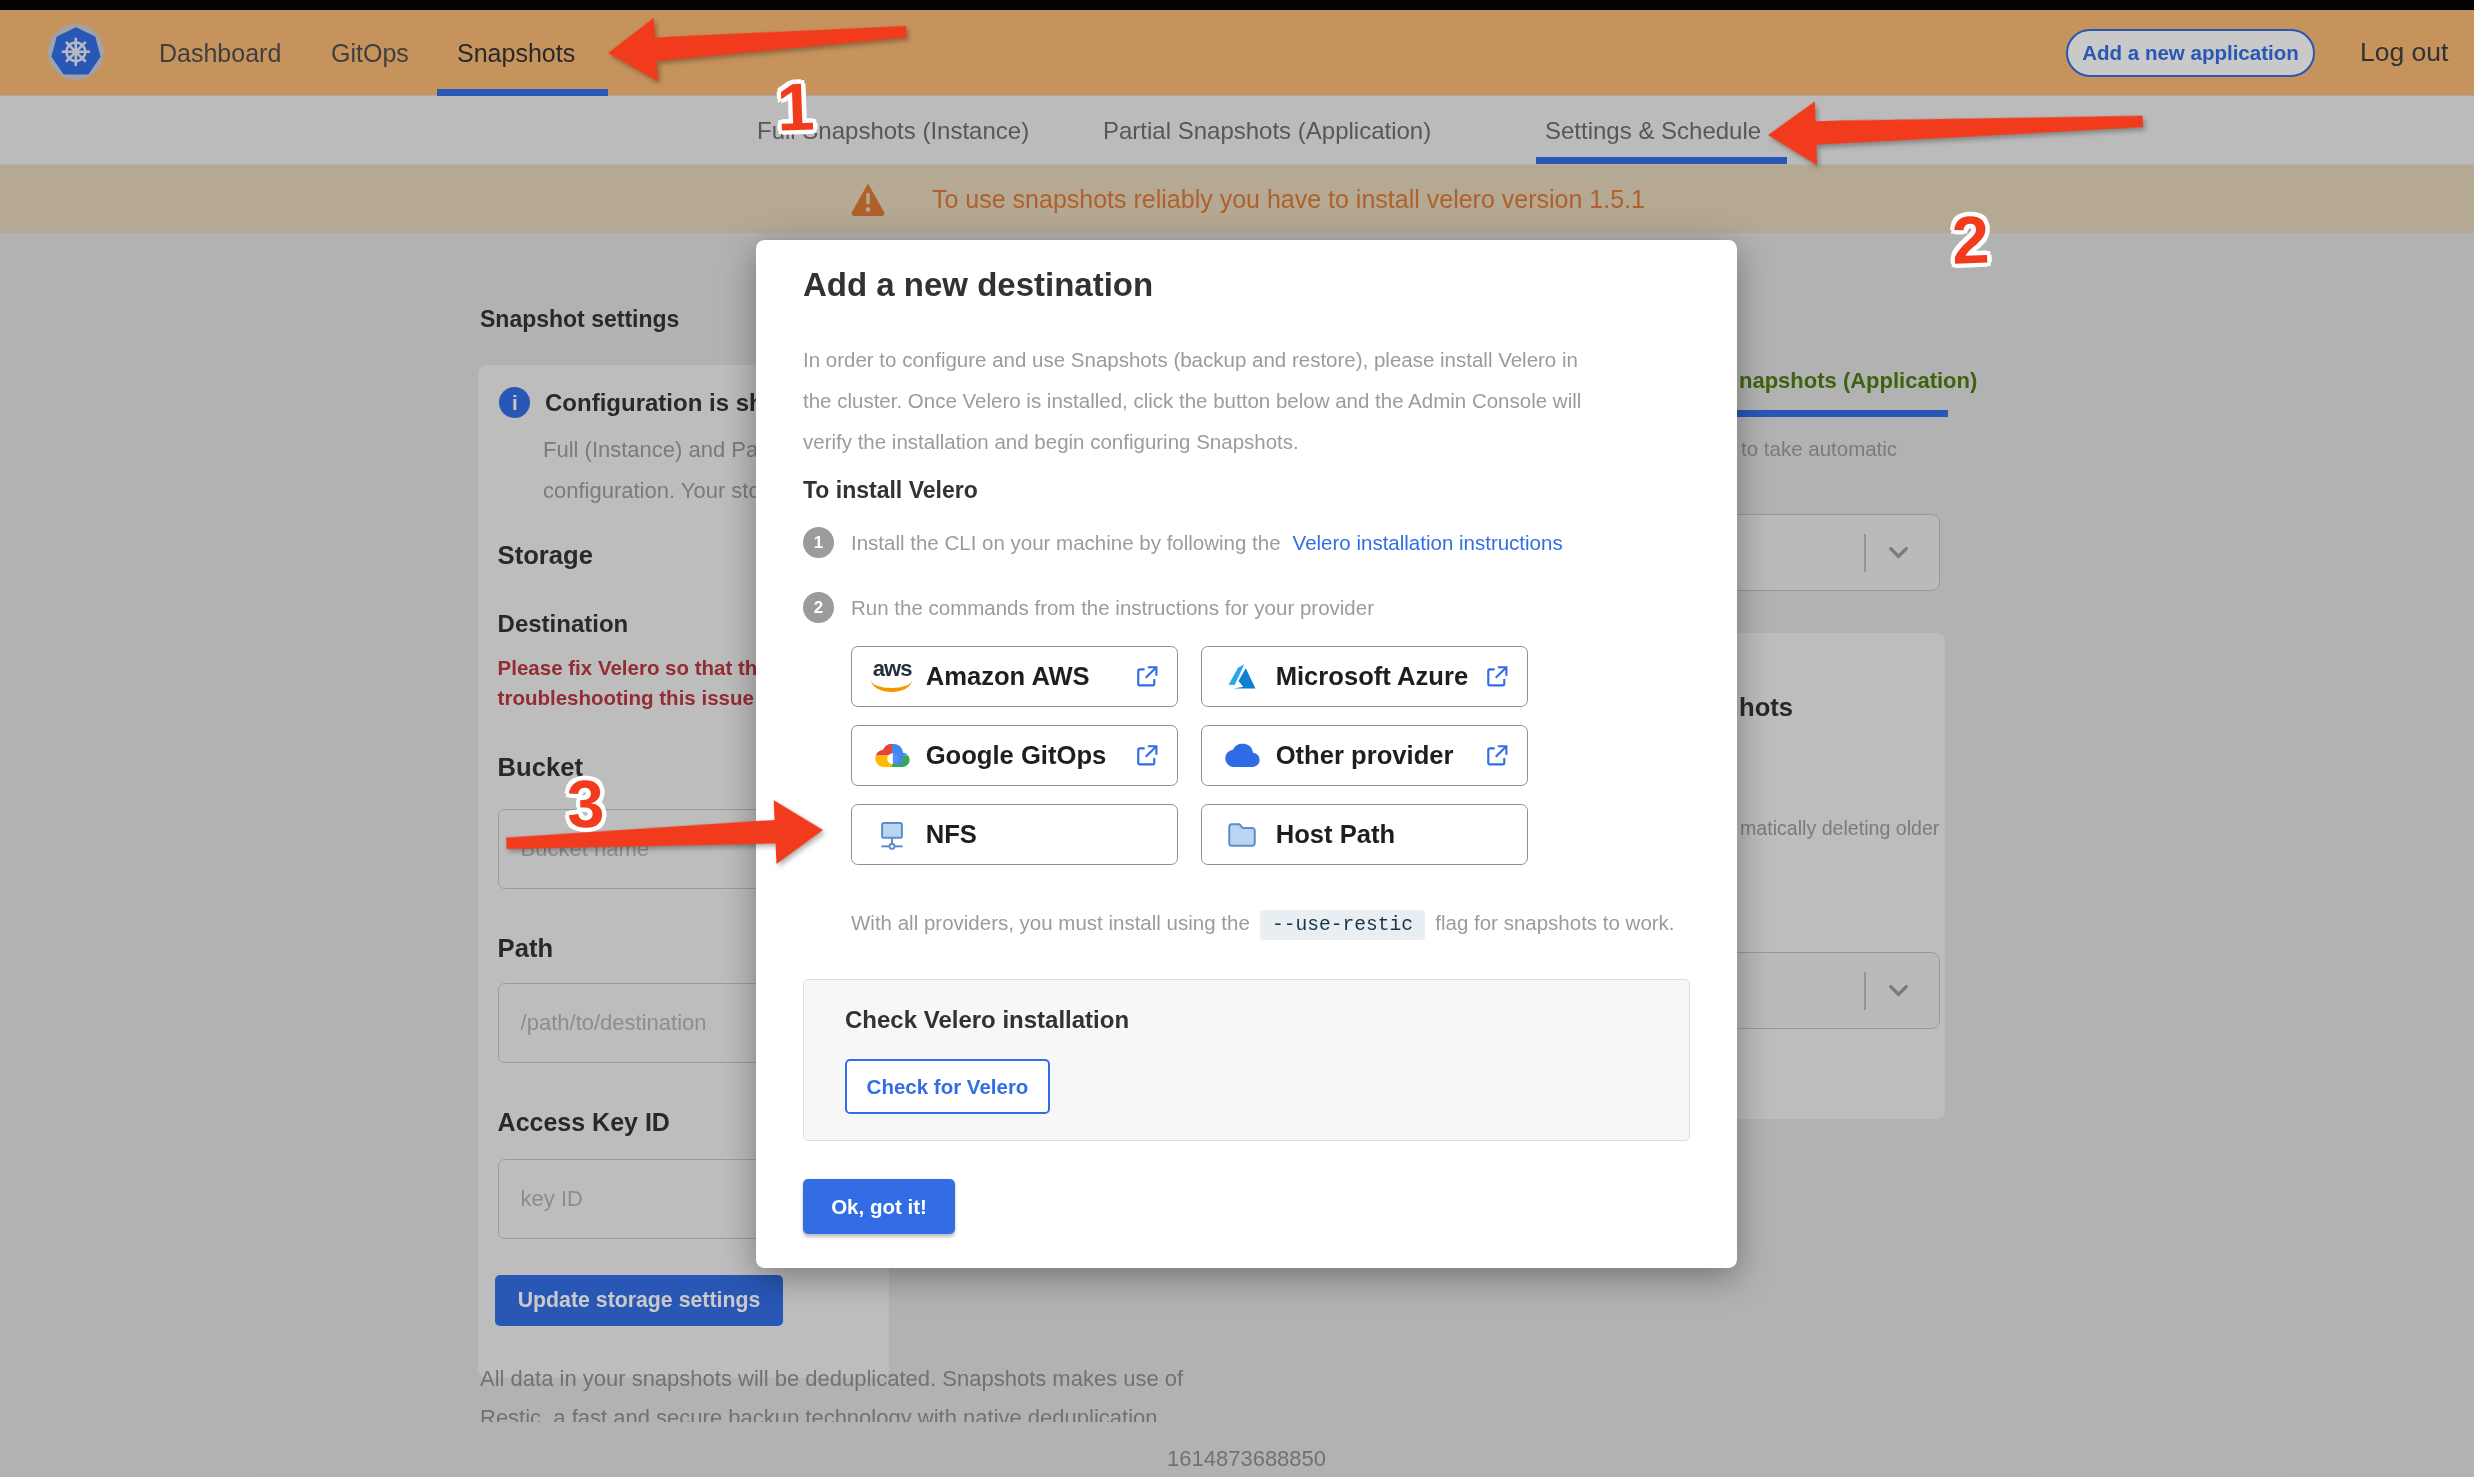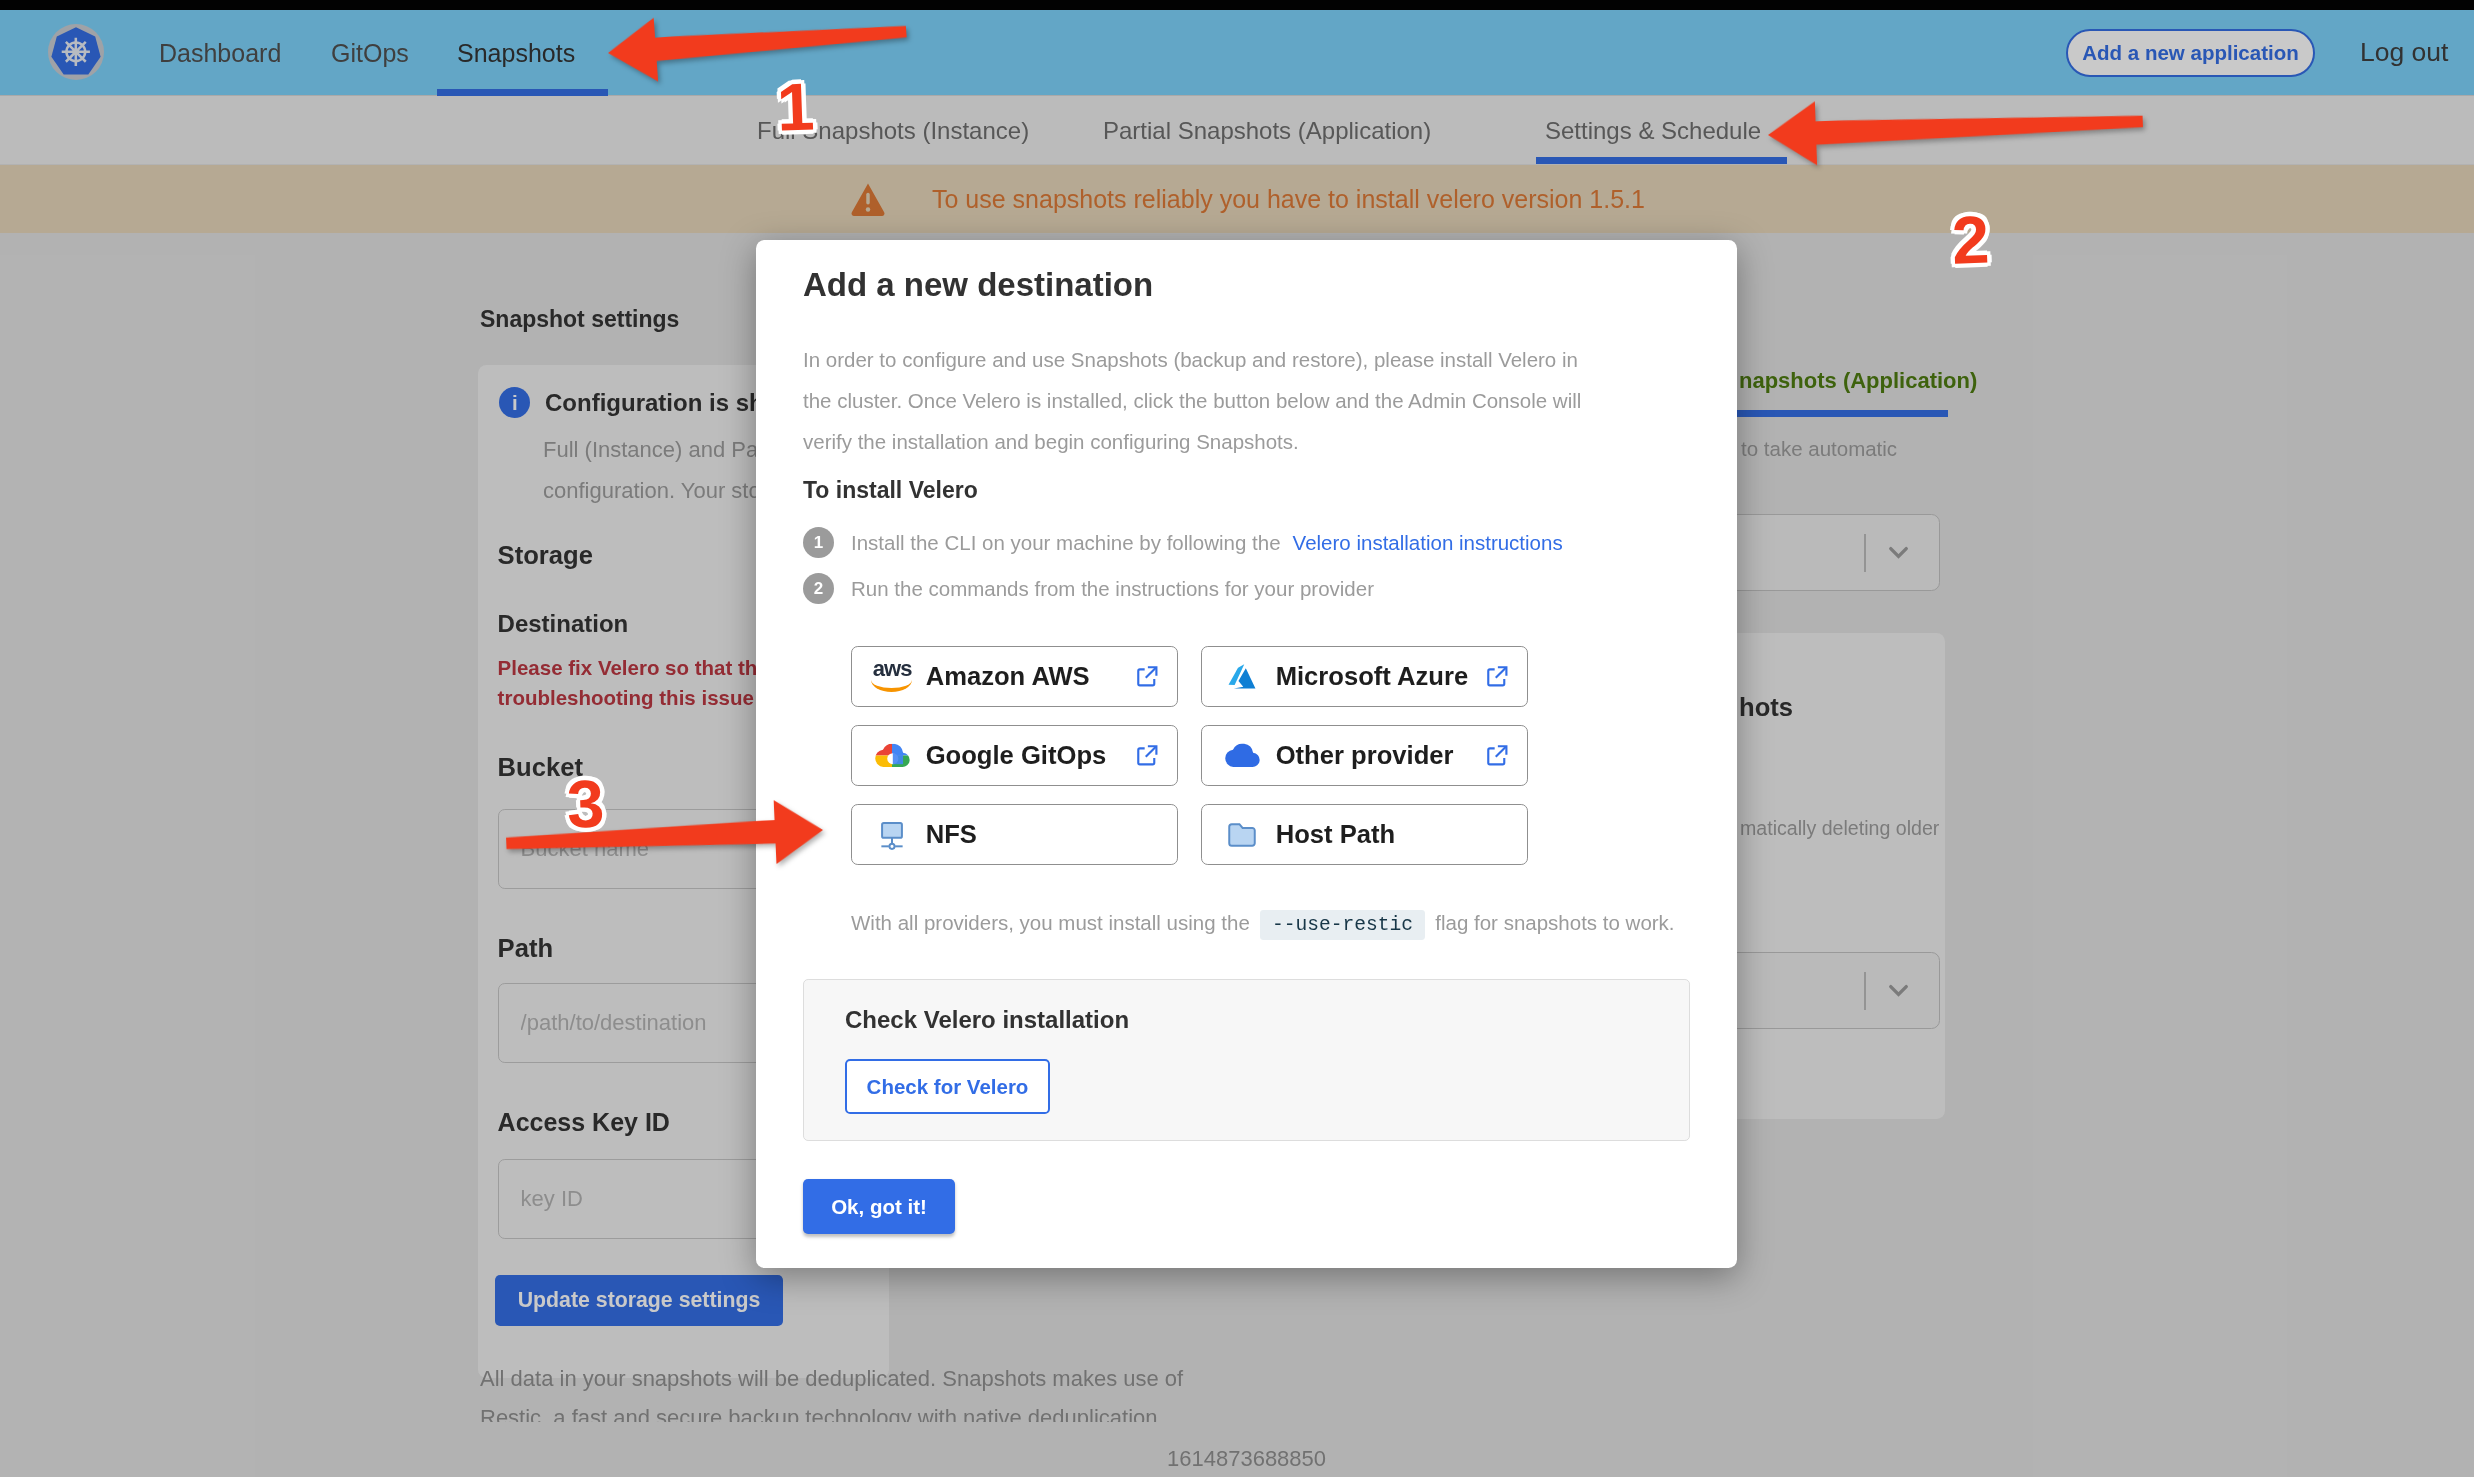--- a/index.html
+++ b/index.html
@@ -11,21 +11,21 @@
     --gray:#9b9b9b;
   }
   *{box-sizing:border-box;}
   html,body{margin:0;padding:0;width:2475px;height:1477px;overflow:hidden;
     font-family:"Liberation Sans",sans-serif;background:#e2e2e2;}
   .abs{position:absolute;}
 
   
   .page{position:absolute;inset:0;z-index:1;}
   .black-strip{position:absolute;left:0;top:0;width:2475px;height:10.2px;background:#000;}
-  .navbar{position:absolute;left:0;top:10.2px;width:2475px;height:86px;background:#7dd3fc;border-bottom:0.9px solid #d6d6d6;}
+  .navbar{position:absolute;left:0;top:10.2px;width:2475px;height:86px;background:#fdba74;border-bottom:0.9px solid #d6d6d6;}
   .k8s-logo{position:absolute;left:48px;top:13.7px;width:56px;height:56px;border-radius:50%;background:#c9ced4;}
   .k8s-hept{position:absolute;inset:3.4px;background:var(--blue);
     clip-path:polygon(50% 0%,89% 19%,100% 60%,75% 96%,25% 96%,0% 60%,11% 19%);}
   .k8s-wheel{position:absolute;inset:10.2px;}
   .nav-link{position:absolute;top:29px;font-size:25px;color:#4f4f4f;white-space:nowrap;}
   .nav-active{color:#323232;}
   .nav-underline{position:absolute;left:437px;top:79px;width:171px;height:6.8px;background:var(--blue);}
   .add-app-btn{position:absolute;left:2066px;top:19px;width:249px;height:48px;border:2.1px solid var(--blue);
     border-radius:25.6px;color:var(--blue);font-size:20.5px;font-weight:700;text-align:center;line-height:44px;background:#fff;}
   .logout{position:absolute;left:2360px;top:27px;font-size:26.5px;color:#3e3e3e;}
@@ -220,21 +220,21 @@
 <div class="overlay"></div>
 
 <div class="modal">
   <div class="m-title">Add a new destination</div>
   <div class="m-intro">In order to configure and use Snapshots (backup and restore), please install Velero in the cluster. Once Velero is installed, click the button below and the Admin Console will verify the installation and begin configuring Snapshots.</div>
   <div class="m-install">To install Velero</div>
 
   <div class="m-step" style="top:287px">
     <span class="step-circle">1</span><span class="step-text">Install the CLI on your machine by following the</span><span class="step-link">Velero installation instructions</span>
   </div>
-  <div class="m-step" style="top:333px">
+  <div class="m-step" style="top:352px">
     <span class="step-circle">2</span><span class="step-text">Run the commands from the instructions for your provider</span>
   </div>
 
   <div class="prov-grid">
 
     <div class="prov-btn">
       <span class="prov-ico">
         <span class="aws-wrap">
             <span class="aws-txt">aws</span>
             <span class="aws-smile"></span>

